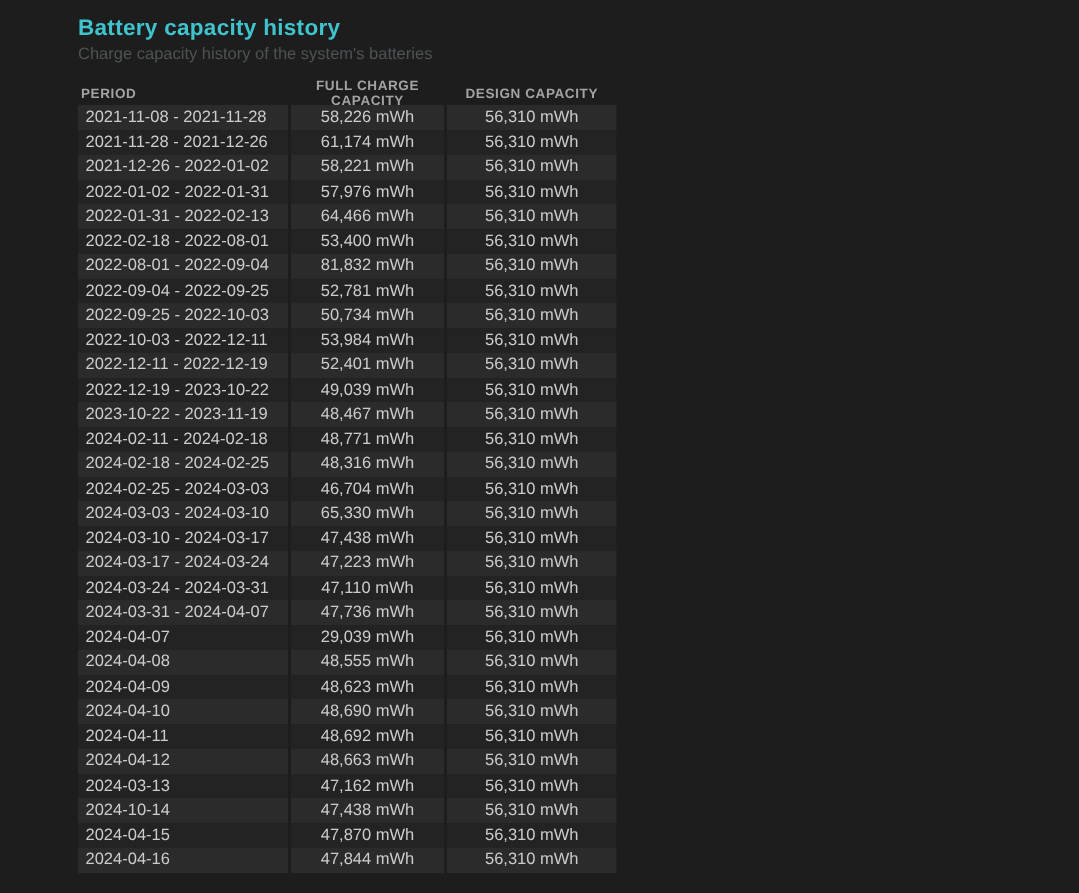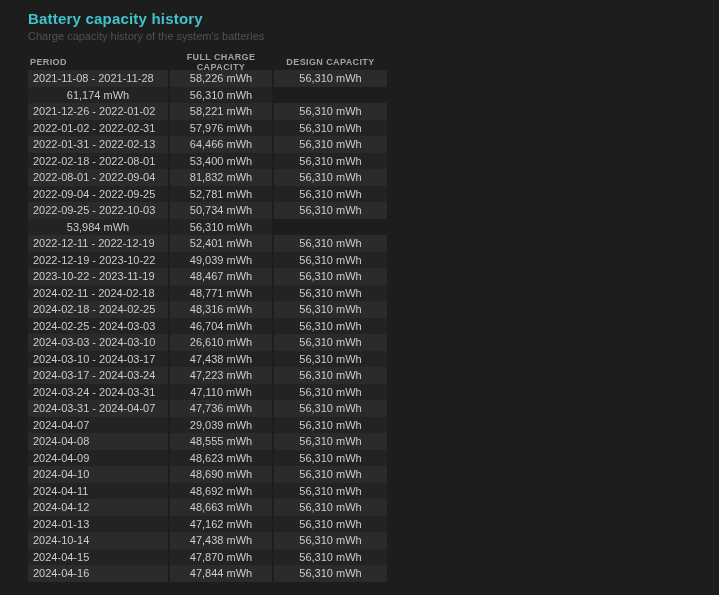--- a/index.html
+++ b/index.html
@@ -7,21 +7,21 @@
     padding: 0;
   }
   body {
     width: 719px;
     height: 595px;
     background: #1d1d1d;
     font-family: "Liberation Sans", sans-serif;
     overflow: hidden;
   }
   .report {
-    padding-left: 28px;
+    padding-left: 52px;
     padding-top: 9px;
   }
   .title {
     color: #3fc3cd;
     font-size: 15px;
     font-weight: 700;
     letter-spacing: 0.2px;
     line-height: 19px;
   }
   .subtitle {
@@ -84,32 +84,33 @@
       <div class="th center">DESIGN CAPACITY</div>
     </div>
     <div>
   <div class="row">
     <div class="cell period">2021-11-08 - 2021-11-28</div>
     <div class="cell center">58,226 mWh</div>
     <div class="cell center">56,310 mWh</div>
   </div>
 
   <div class="row alt">
+    <div class="cell period">2021-11-28 - 2021-12-26</div>
     <div class="cell center">61,174 mWh</div>
     <div class="cell center">56,310 mWh</div>
   </div>
 
   <div class="row">
     <div class="cell period">2021-12-26 - 2022-01-02</div>
     <div class="cell center">58,221 mWh</div>
     <div class="cell center">56,310 mWh</div>
   </div>
 
   <div class="row alt">
-    <div class="cell period">2022-01-02 - 2022-02-31</div>
+    <div class="cell period">2022-01-02 - 2022-01-31</div>
     <div class="cell center">57,976 mWh</div>
     <div class="cell center">56,310 mWh</div>
   </div>
 
   <div class="row">
     <div class="cell period">2022-01-31 - 2022-02-13</div>
     <div class="cell center">64,466 mWh</div>
     <div class="cell center">56,310 mWh</div>
   </div>
 
@@ -131,20 +132,21 @@
     <div class="cell center">56,310 mWh</div>
   </div>
 
   <div class="row">
     <div class="cell period">2022-09-25 - 2022-10-03</div>
     <div class="cell center">50,734 mWh</div>
     <div class="cell center">56,310 mWh</div>
   </div>
 
   <div class="row alt">
+    <div class="cell period">2022-10-03 - 2022-12-11</div>
     <div class="cell center">53,984 mWh</div>
     <div class="cell center">56,310 mWh</div>
   </div>
 
   <div class="row">
     <div class="cell period">2022-12-11 - 2022-12-19</div>
     <div class="cell center">52,401 mWh</div>
     <div class="cell center">56,310 mWh</div>
   </div>
 
@@ -173,21 +175,21 @@
   </div>
 
   <div class="row alt">
     <div class="cell period">2024-02-25 - 2024-03-03</div>
     <div class="cell center">46,704 mWh</div>
     <div class="cell center">56,310 mWh</div>
   </div>
 
   <div class="row">
     <div class="cell period">2024-03-03 - 2024-03-10</div>
-    <div class="cell center">26,610 mWh</div>
+    <div class="cell center">65,330 mWh</div>
     <div class="cell center">56,310 mWh</div>
   </div>
 
   <div class="row alt">
     <div class="cell period">2024-03-10 - 2024-03-17</div>
     <div class="cell center">47,438 mWh</div>
     <div class="cell center">56,310 mWh</div>
   </div>
 
   <div class="row">
@@ -238,21 +240,21 @@
     <div class="cell center">56,310 mWh</div>
   </div>
 
   <div class="row">
     <div class="cell period">2024-04-12</div>
     <div class="cell center">48,663 mWh</div>
     <div class="cell center">56,310 mWh</div>
   </div>
 
   <div class="row alt">
-    <div class="cell period">2024-01-13</div>
+    <div class="cell period">2024-03-13</div>
     <div class="cell center">47,162 mWh</div>
     <div class="cell center">56,310 mWh</div>
   </div>
 
   <div class="row">
     <div class="cell period">2024-10-14</div>
     <div class="cell center">47,438 mWh</div>
     <div class="cell center">56,310 mWh</div>
   </div>
 

